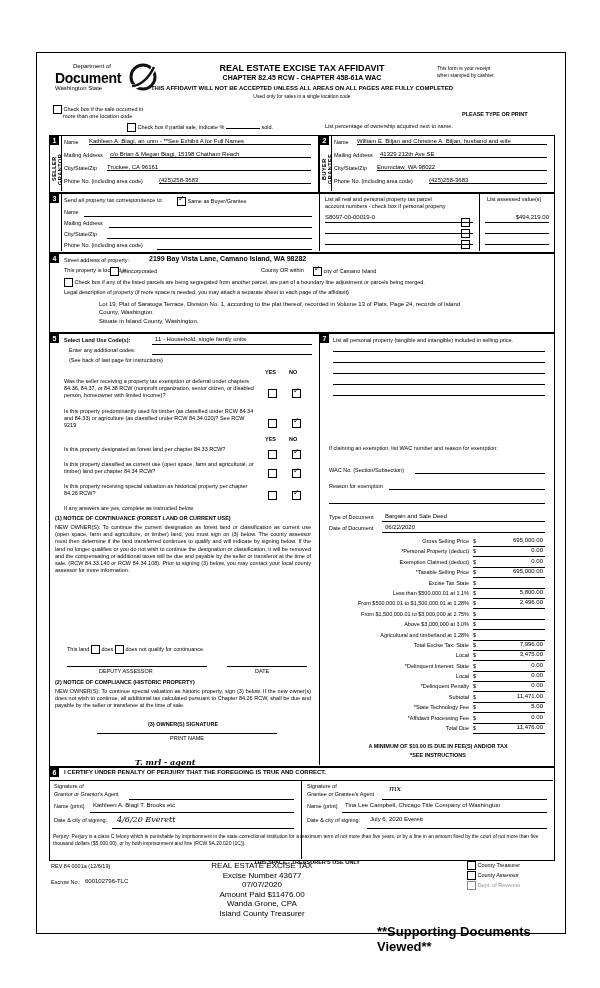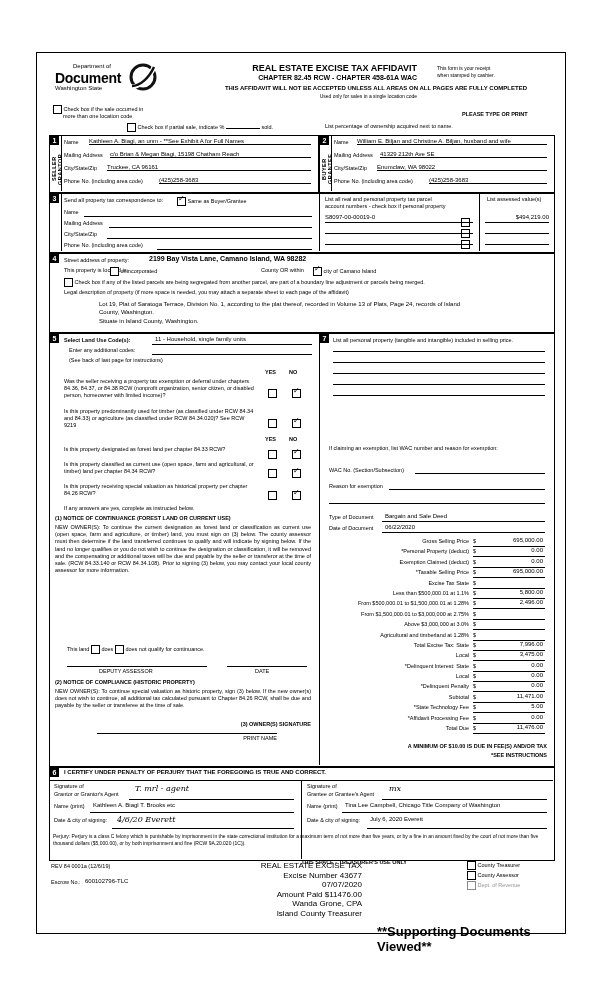--- a/index.html
+++ b/index.html
@@ -12,21 +12,21 @@
     position:absolute;left:36px;top:52px;width:528px;height:880px;
     border:1px solid #000;background:#fff;
   }
   .t6{font-size:6px;}
   .t55{font-size:5.5px;}
   .t5{font-size:5px;}
   .t7{font-size:7px;}
   .t8{font-size:8px;}
   .t9{font-size:9px;}
   .b{font-weight:bold;}
-  .center{text-align:right;}
+  .center{text-align:center;}
   .right{text-align:right;}
   .abs{position:absolute;}
   .line{position:absolute;background:#000;}
   .hl{height:1px;}
   .vl{width:1px;}
   .box{
     display:inline-block;width:7px;height:7px;border:1px solid #000;
     vertical-align:middle;background:#fff;
   }
   .boxchk{
@@ -383,21 +383,21 @@
     <div class="abs t55 b center" style="left:292px;top:699px;width:218px;">*SEE INSTRUCTIONS</div>
 
     <div class="abs" style="left:12px;top:714px;width:504px;height:92px;border:1px solid #000;"></div>
     <div class="secnum" style="left:13px;top:715px;">6</div>
     <div class="abs t6 b" style="left:27px;top:716px;">I CERTIFY UNDER PENALTY OF PERJURY THAT THE FOREGOING IS TRUE AND CORRECT.</div>
     <div class="line hl" style="left:12px;top:727px;width:504px;"></div>
     <div class="line vl" style="left:264px;top:727px;height:79px;"></div>
 
     <div class="abs t55" style="left:17px;top:730px;">Signature of</div>
     <div class="abs t55" style="left:17px;top:738px;">Grantor or Grantor's Agent</div>
-    <div class="abs t8 hand" style="left:98px;top:731px;">T. mrl - agent</div>
+    <div class="abs t8 hand" style="left:98px;top:704px;font-weight:bold;">T. mrl - agent</div>
     <div class="line hl" style="left:92px;top:746px;width:165px;"></div>
 
     <div class="abs t55" style="left:270px;top:730px;">Signature of</div>
     <div class="abs t55" style="left:270px;top:738px;">Grantee or Grantee's Agent</div>
     <div class="abs t8 hand" style="left:352px;top:731px;">mx</div>
     <div class="line hl" style="left:345px;top:746px;width:165px;"></div>
 
     <div class="abs t55" style="left:17px;top:750px;">Name (print)</div>
     <div class="abs t6" style="left:56px;top:749px;">Kathleen A. Biagl   T. Brooks etc</div>
     <div class="line hl" style="left:53px;top:759px;width:204px;"></div>

